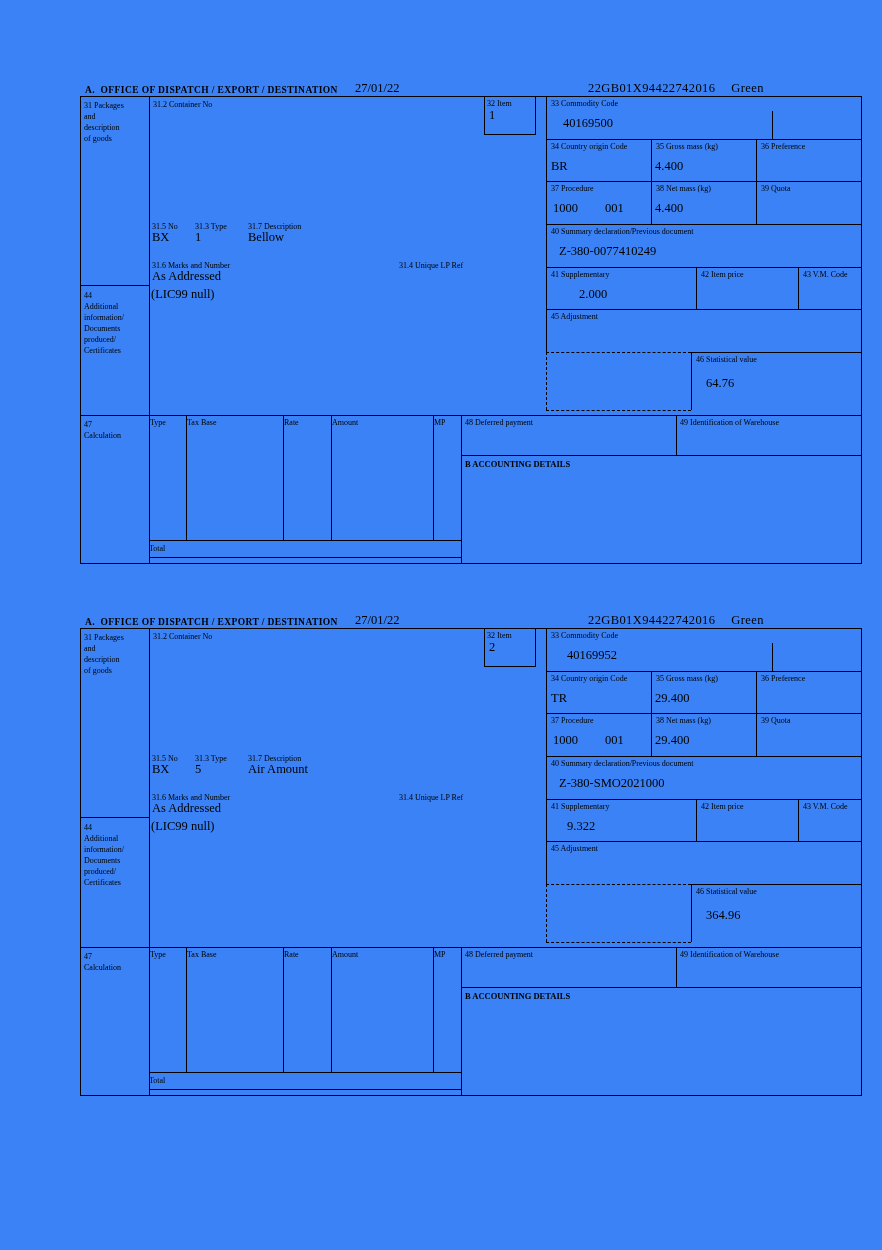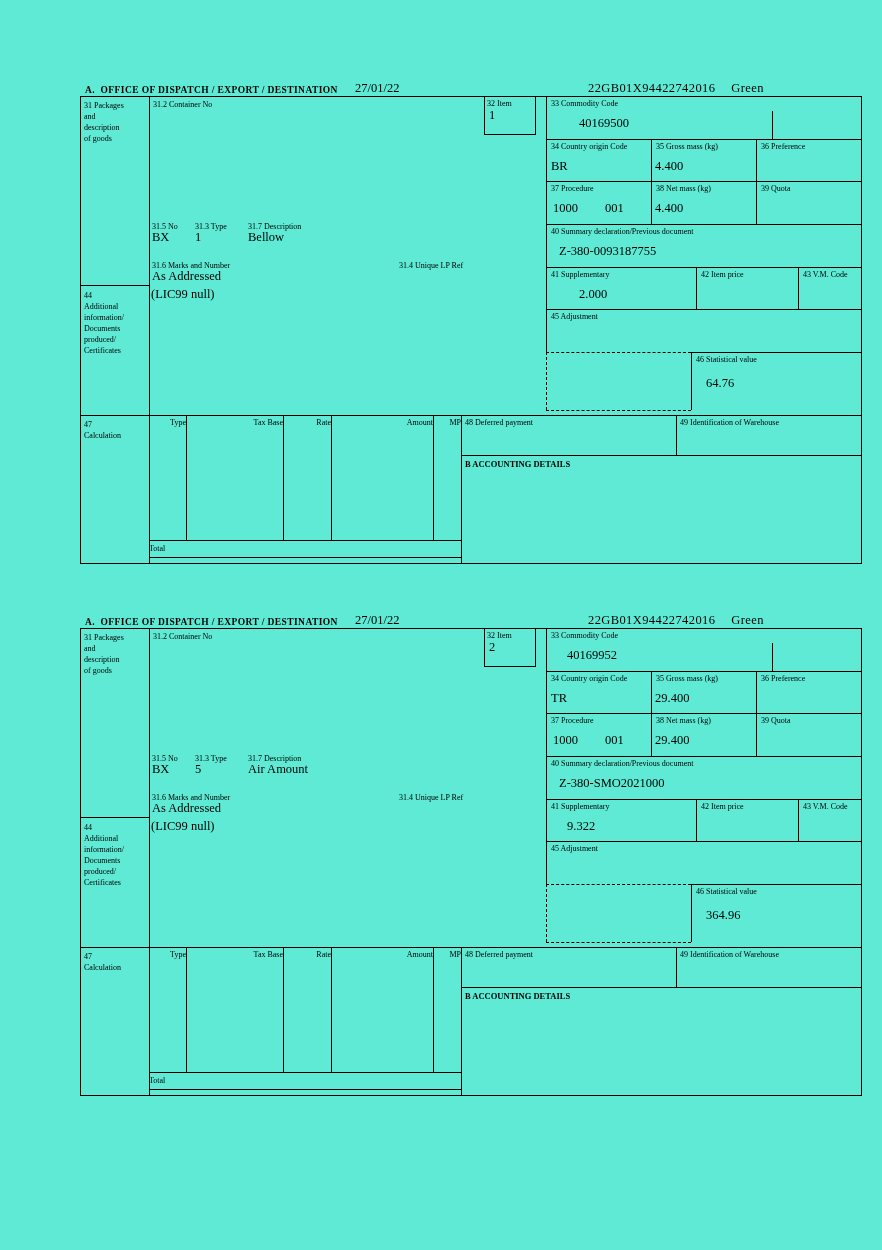--- a/index.html
+++ b/index.html
@@ -1,32 +1,32 @@
 <!DOCTYPE html>
 <html><head>
 <meta charset="utf-8">
 <style>
   *{margin:0;padding:0;box-sizing:border-box}
   html,body{width:882px;height:1250px}
   body{background:#fff;font-family:"Liberation Serif",serif;color:#000;position:relative;overflow:hidden}
-  .sheet{position:absolute;inset:0;background:#5eead4}
+  .sheet{position:absolute;inset:0;background:#3b82f6}
   .block{position:absolute;left:80px;width:783px;height:484px}
   .b1{top:81px}.b2{top:613px}
   .abs{position:absolute}
   .hdr{font-size:9.5px;font-weight:bold;letter-spacing:.4px;white-space:pre}
   .val{font-size:12.5px;white-space:pre;line-height:1.1}
   .lbl{font-size:8px;white-space:pre;line-height:1.15}
   .ml{font-size:8px;white-space:pre-line;line-height:11px}
   .box{position:absolute;border-left:1px solid #000;border-bottom:1px solid #000}
   .mainbox{position:absolute;left:0;top:15px;width:782px;height:468px;border:1px solid #000}
   .vl{position:absolute;width:1px;background:#000}
   .hl{position:absolute;height:1px;background:#000}
   .vld{position:absolute;width:0;border-left:1px dashed #000}
   .hld{position:absolute;height:0;border-top:1px dashed #000}
-  .tc{text-align:right}
+  .tc{text-align:left}
   .tr{}
   .gap{display:inline-block;width:16px}
 </style>
 </head>
 <body>
 
 <div class="sheet">
 
   <div class="block b1">
     <div class="abs hdr" style="left:5px;top:4px">A.  OFFICE OF DISPATCH / EXPORT / DESTINATION</div>
@@ -57,21 +57,21 @@
       <div class="abs lbl" style="left:167px;top:125px">31.7 Description</div>
       <div class="abs val" style="left:71px;top:134px">BX</div>
       <div class="abs val" style="left:114px;top:134px">1</div>
       <div class="abs val" style="left:167px;top:134px">Bellow</div>
       <div class="abs lbl" style="left:71px;top:164px">31.6 Marks and Number</div>
       <div class="abs lbl" style="left:318px;top:164px">31.4 Unique LP Ref</div>
       <div class="abs val" style="left:71px;top:173px">As Addressed</div>
       <div class="abs val" style="left:70px;top:191px">(LIC99 null)</div>
       <div class="box" style="left:465px;top:0;width:315px;height:43px">
         <div class="abs lbl" style="left:4px;top:2px">33 Commodity Code</div>
-        <div class="abs val" style="left:32px;top:20px">40169500</div>
+        <div class="abs val" style="left:16px;top:20px">40169500</div>
         <div class="vl" style="left:225px;top:14px;height:28px"></div>
       </div>
       <div class="box" style="left:465px;top:43px;width:105px;height:42px">
         <div class="abs lbl" style="left:4px;top:2px">34 Country origin Code</div>
         <div class="abs val" style="left:4px;top:20px">BR</div>
       </div>
       <div class="box" style="left:570px;top:43px;width:105px;height:42px">
         <div class="abs lbl" style="left:4px;top:2px">35 Gross mass (kg)</div>
         <div class="abs val" style="left:3px;top:20px">4.400</div>
       </div>
@@ -85,21 +85,21 @@
       </div>
       <div class="box" style="left:570px;top:85px;width:105px;height:43px">
         <div class="abs lbl" style="left:4px;top:2px">38 Net mass (kg)</div>
         <div class="abs val" style="left:3px;top:20px">4.400</div>
       </div>
       <div class="box" style="left:675px;top:85px;width:105px;height:43px">
         <div class="abs lbl" style="left:4px;top:2px">39 Quota</div>
       </div>
       <div class="box" style="left:465px;top:128px;width:315px;height:43px">
         <div class="abs lbl" style="left:4px;top:2px">40 Summary declaration/Previous document</div>
-        <div class="abs val" style="left:12px;top:20px">Z-380-0093187755</div>
+        <div class="abs val" style="left:12px;top:20px">Z-380-0077410249</div>
       </div>
       <div class="box" style="left:465px;top:171px;width:150px;height:42px">
         <div class="abs lbl" style="left:4px;top:2px">41 Supplementary</div>
         <div class="abs val" style="left:32px;top:20px">2.000</div>
       </div>
       <div class="box" style="left:615px;top:171px;width:102px;height:42px">
         <div class="abs lbl" style="left:4px;top:2px">42 Item price</div>
       </div>
       <div class="box" style="left:717px;top:171px;width:63px;height:42px">
         <div class="abs lbl" style="left:4px;top:2px">43 V.M. Code</div>

